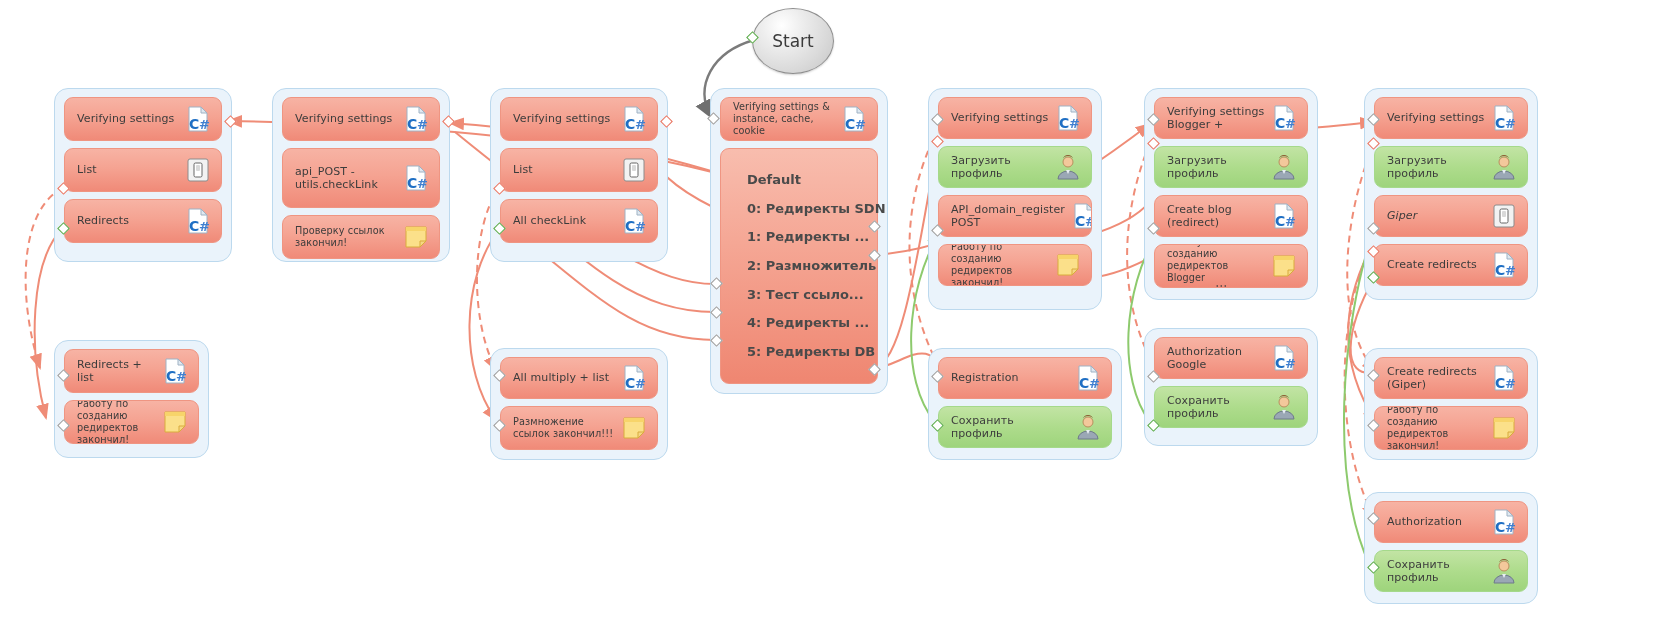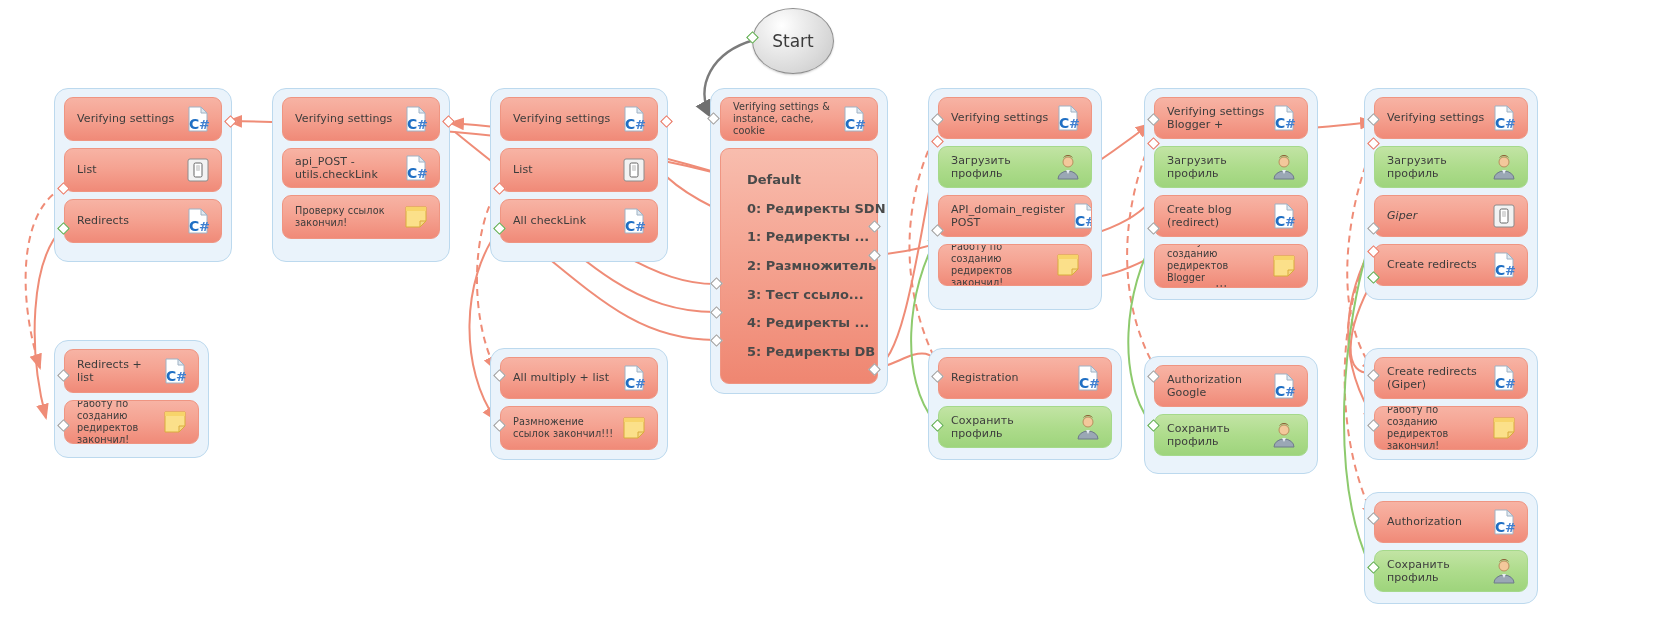--- a/index.html
+++ b/index.html
@@ -225,21 +225,21 @@
       <span class="label fs11">Verifying settings</span>
       <span class="icon">
         <svg width="28" height="28" viewBox="0 0 28 28">
           <path d="M5 2 h12 l6 6 v18 H5 z" fill="#ffffff" stroke="#9fb2c4"></path>
           <path d="M17 2 v6 h6 z" fill="#dfe8f0" stroke="#9fb2c4"></path>
           <text x="5" y="24" font-family="DejaVu Sans" font-size="14" font-weight="bold" fill="#1f6fc4">C</text>
           <text x="15" y="24" font-family="DejaVu Sans" font-size="13" font-weight="bold" fill="#3f7fd0">#</text>
         </svg>
       </span>
     </div>
-    <div class="node red" style="height:40px;">
+    <div class="node red" style="height:60px;">
       <span class="label fs11">api_POST -
 utils.checkLink</span>
       <span class="icon">
         <svg width="28" height="28" viewBox="0 0 28 28">
           <path d="M5 2 h12 l6 6 v18 H5 z" fill="#ffffff" stroke="#9fb2c4"></path>
           <path d="M17 2 v6 h6 z" fill="#dfe8f0" stroke="#9fb2c4"></path>
           <text x="5" y="24" font-family="DejaVu Sans" font-size="14" font-weight="bold" fill="#1f6fc4">C</text>
           <text x="15" y="24" font-family="DejaVu Sans" font-size="13" font-weight="bold" fill="#3f7fd0">#</text>
         </svg>
       </span>
@@ -478,21 +478,21 @@
           <path d="M3 3 h20 v4 H3 z" fill="#f7d46a" stroke="none"></path>
           <path d="M17 23 v-6 h6 z" fill="#f5d784" stroke="#d9ac3c"></path>
         </svg>
       </span>
     </div>
   </div>
   <div class="pin white" style="left:1149px;top:115px;"></div>
   <div class="pin red" style="left:1149px;top:139px;"></div>
   <div class="pin white" style="left:1149px;top:224px;"></div>
 
-  <div class="group" style="left:1144px;top:356px;width:174px;height:118px;">
+  <div class="group" style="left:1144px;top:328px;width:174px;height:118px;">
     <div class="node red" style="height:42px;">
       <span class="label fs11">Authorization Google</span>
       <span class="icon">
         <svg width="28" height="28" viewBox="0 0 28 28">
           <path d="M5 2 h12 l6 6 v18 H5 z" fill="#ffffff" stroke="#9fb2c4"></path>
           <path d="M17 2 v6 h6 z" fill="#dfe8f0" stroke="#9fb2c4"></path>
           <text x="5" y="24" font-family="DejaVu Sans" font-size="14" font-weight="bold" fill="#1f6fc4">C</text>
           <text x="15" y="24" font-family="DejaVu Sans" font-size="13" font-weight="bold" fill="#3f7fd0">#</text>
         </svg>
       </span>

